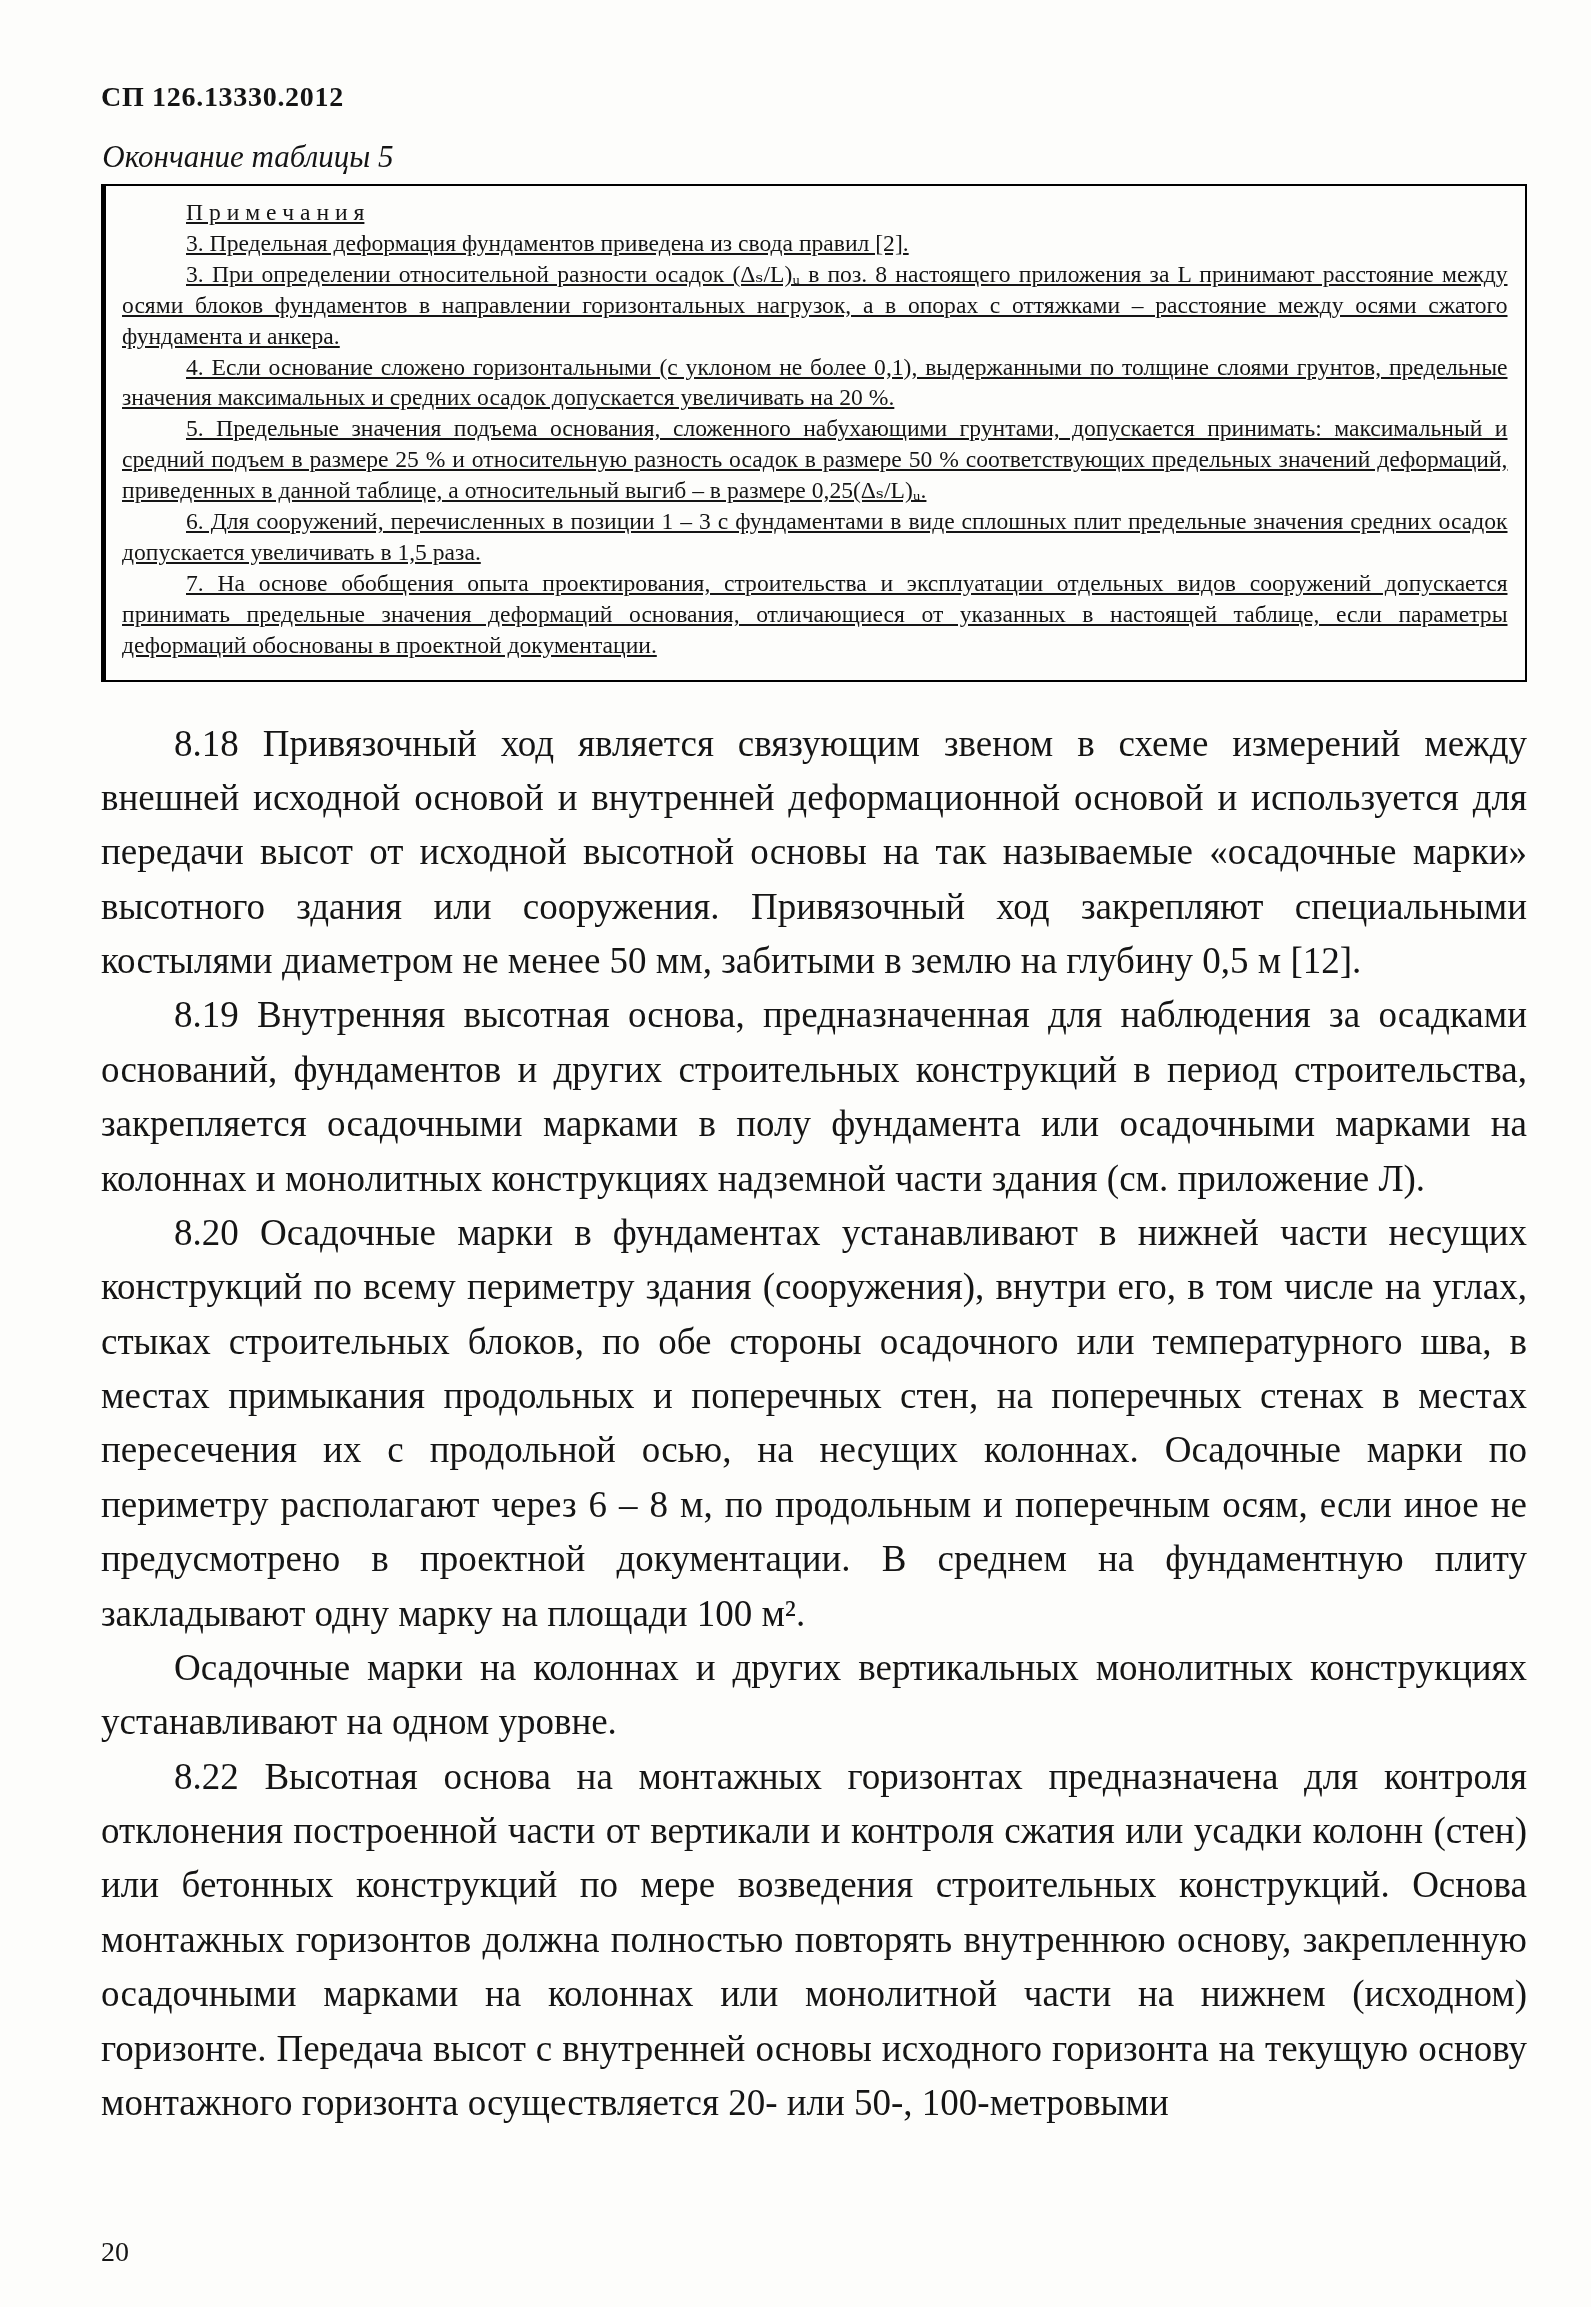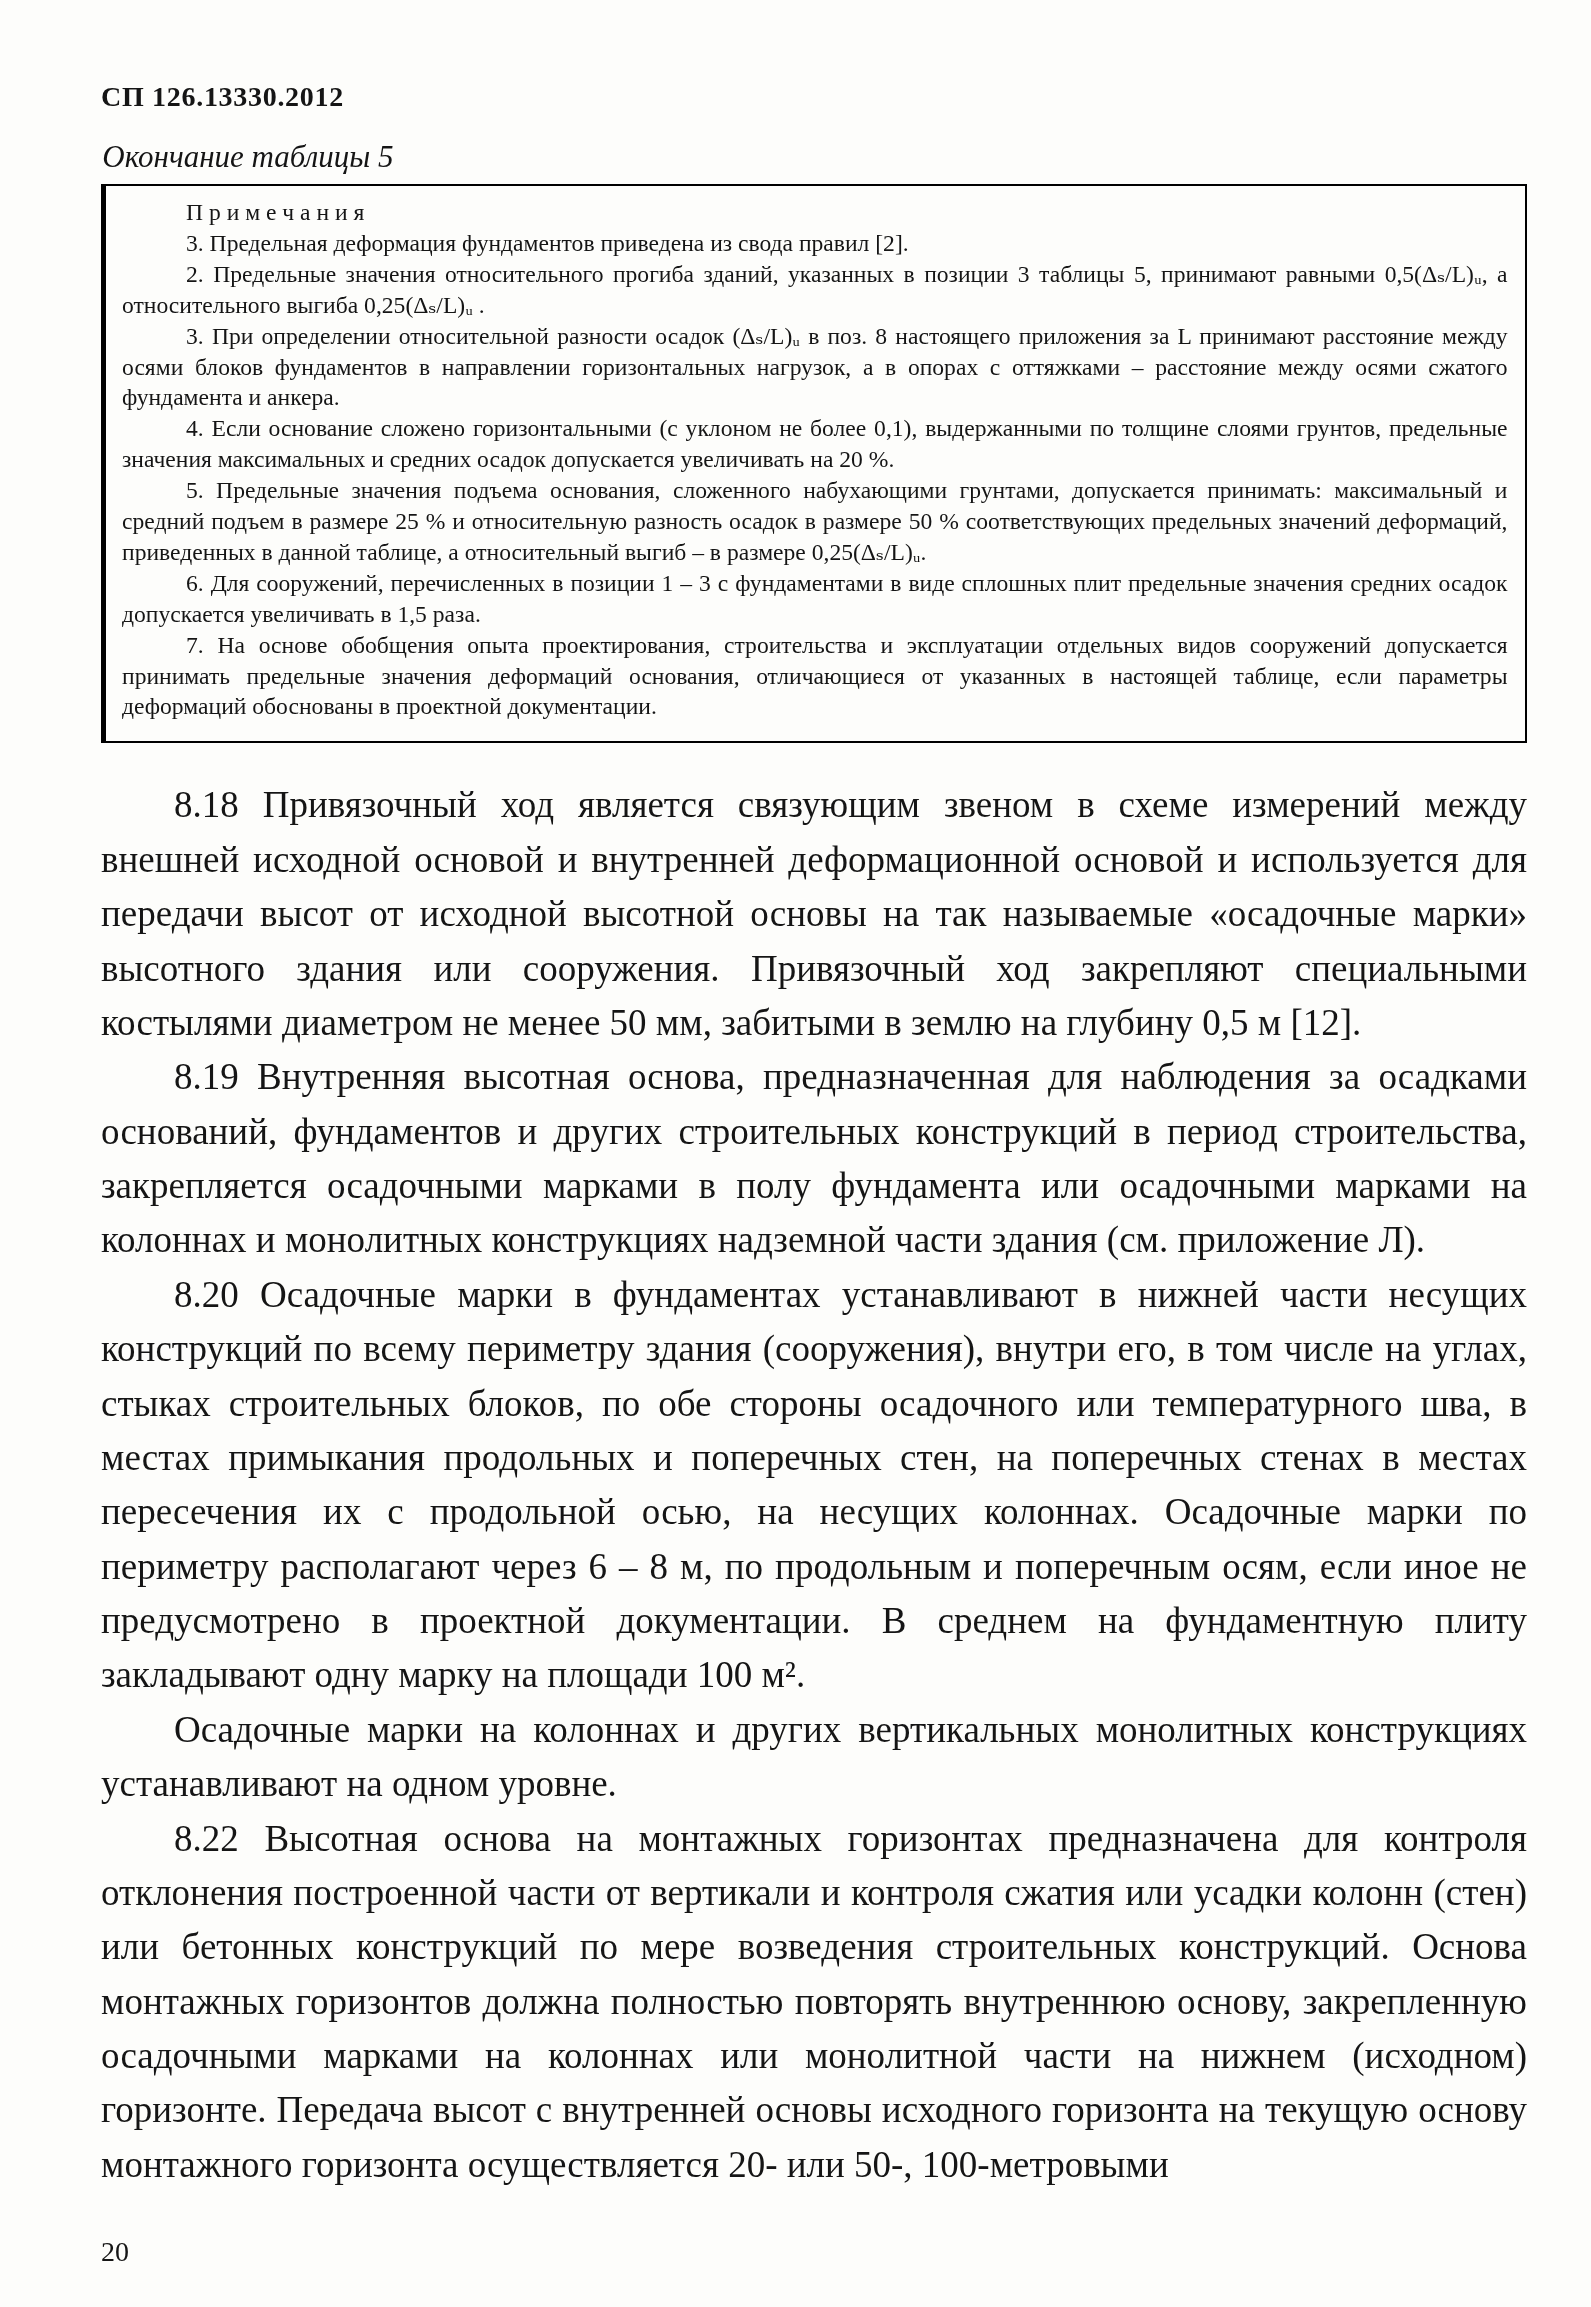--- a/index.html
+++ b/index.html
@@ -40,20 +40,21 @@
     border-left-width: 5.4px;
     box-sizing: border-box;
     padding: 10.8px 17.5px 19px 16px;
     font-size: 23.6px;
     line-height: 1.31;
     text-align: justify;
   }
   .note {
     margin: 0;
     text-indent: 64px;
+    text-decoration: underline;
   }
   .notes-title {
     text-align: left;
   }
   .body-text {
     margin-top: 35px;
     font-size: 37px;
     line-height: 1.47;
     text-align: justify;
   }
@@ -74,21 +75,20 @@
 
 <div class="page">
 
   <p class="doc-code">СП 126.13330.2012</p>
 
   <p class="table-caption">Окончание таблицы 5</p>
 
   <div class="notes-box">
     <p class="note notes-title">П р и м е ч а н и я</p>
     <p class="note">3. Предельная деформация фундаментов приведена из свода правил [2].</p>
-    <p class="note">2. Предельные значения относительного прогиба зданий, указанных в позиции 3 таблицы 5, принимают равными 0,5(Δₛ/L)ᵤ, а относительного выгиба 0,25(Δₛ/L)ᵤ .</p>
     <p class="note">3. При определении относительной разности осадок (Δₛ/L)ᵤ в поз. 8 настоящего приложения за L принимают расстояние между осями блоков фундаментов в направлении горизонтальных нагрузок, а в опорах с оттяжками – расстояние между осями сжатого фундамента и анкера.</p>
     <p class="note">4. Если основание сложено горизонтальными (с уклоном не более 0,1), выдержанными по толщине слоями грунтов, предельные значения максимальных и средних осадок допускается увеличивать на 20 %.</p>
     <p class="note">5. Предельные значения подъема основания, сложенного набухающими грунтами, допускается принимать: максимальный и средний подъем в размере 25 % и относительную разность осадок в размере 50 % соответствующих предельных значений деформаций, приведенных в данной таблице, а относительный выгиб – в размере 0,25(Δₛ/L)ᵤ.</p>
     <p class="note">6. Для сооружений, перечисленных в позиции 1 – 3 с фундаментами в виде сплошных плит предельные значения средних осадок допускается увеличивать в 1,5 раза.</p>
     <p class="note">7. На основе обобщения опыта проектирования, строительства и эксплуатации отдельных видов сооружений допускается принимать предельные значения деформаций основания, отличающиеся от указанных в настоящей таблице, если параметры деформаций обоснованы в проектной документации.</p>
   </div>
 
   <div class="body-text">
     <p class="para">8.18 Привязочный ход является связующим звеном в схеме измерений между внешней исходной основой и внутренней деформационной основой и используется для передачи высот от исходной высотной основы на так называемые «осадочные марки» высотного здания или сооружения. Привязочный ход закрепляют специальными костылями диаметром не менее 50 мм, забитыми в землю на глубину 0,5 м [12].</p>
     <p class="para">8.19 Внутренняя высотная основа, предназначенная для наблюдения за осадками оснований, фундаментов и других строительных конструкций в период строительства, закрепляется осадочными марками в полу фундамента или осадочными марками на колоннах и монолитных конструкциях надземной части здания (см. приложение Л).</p>

